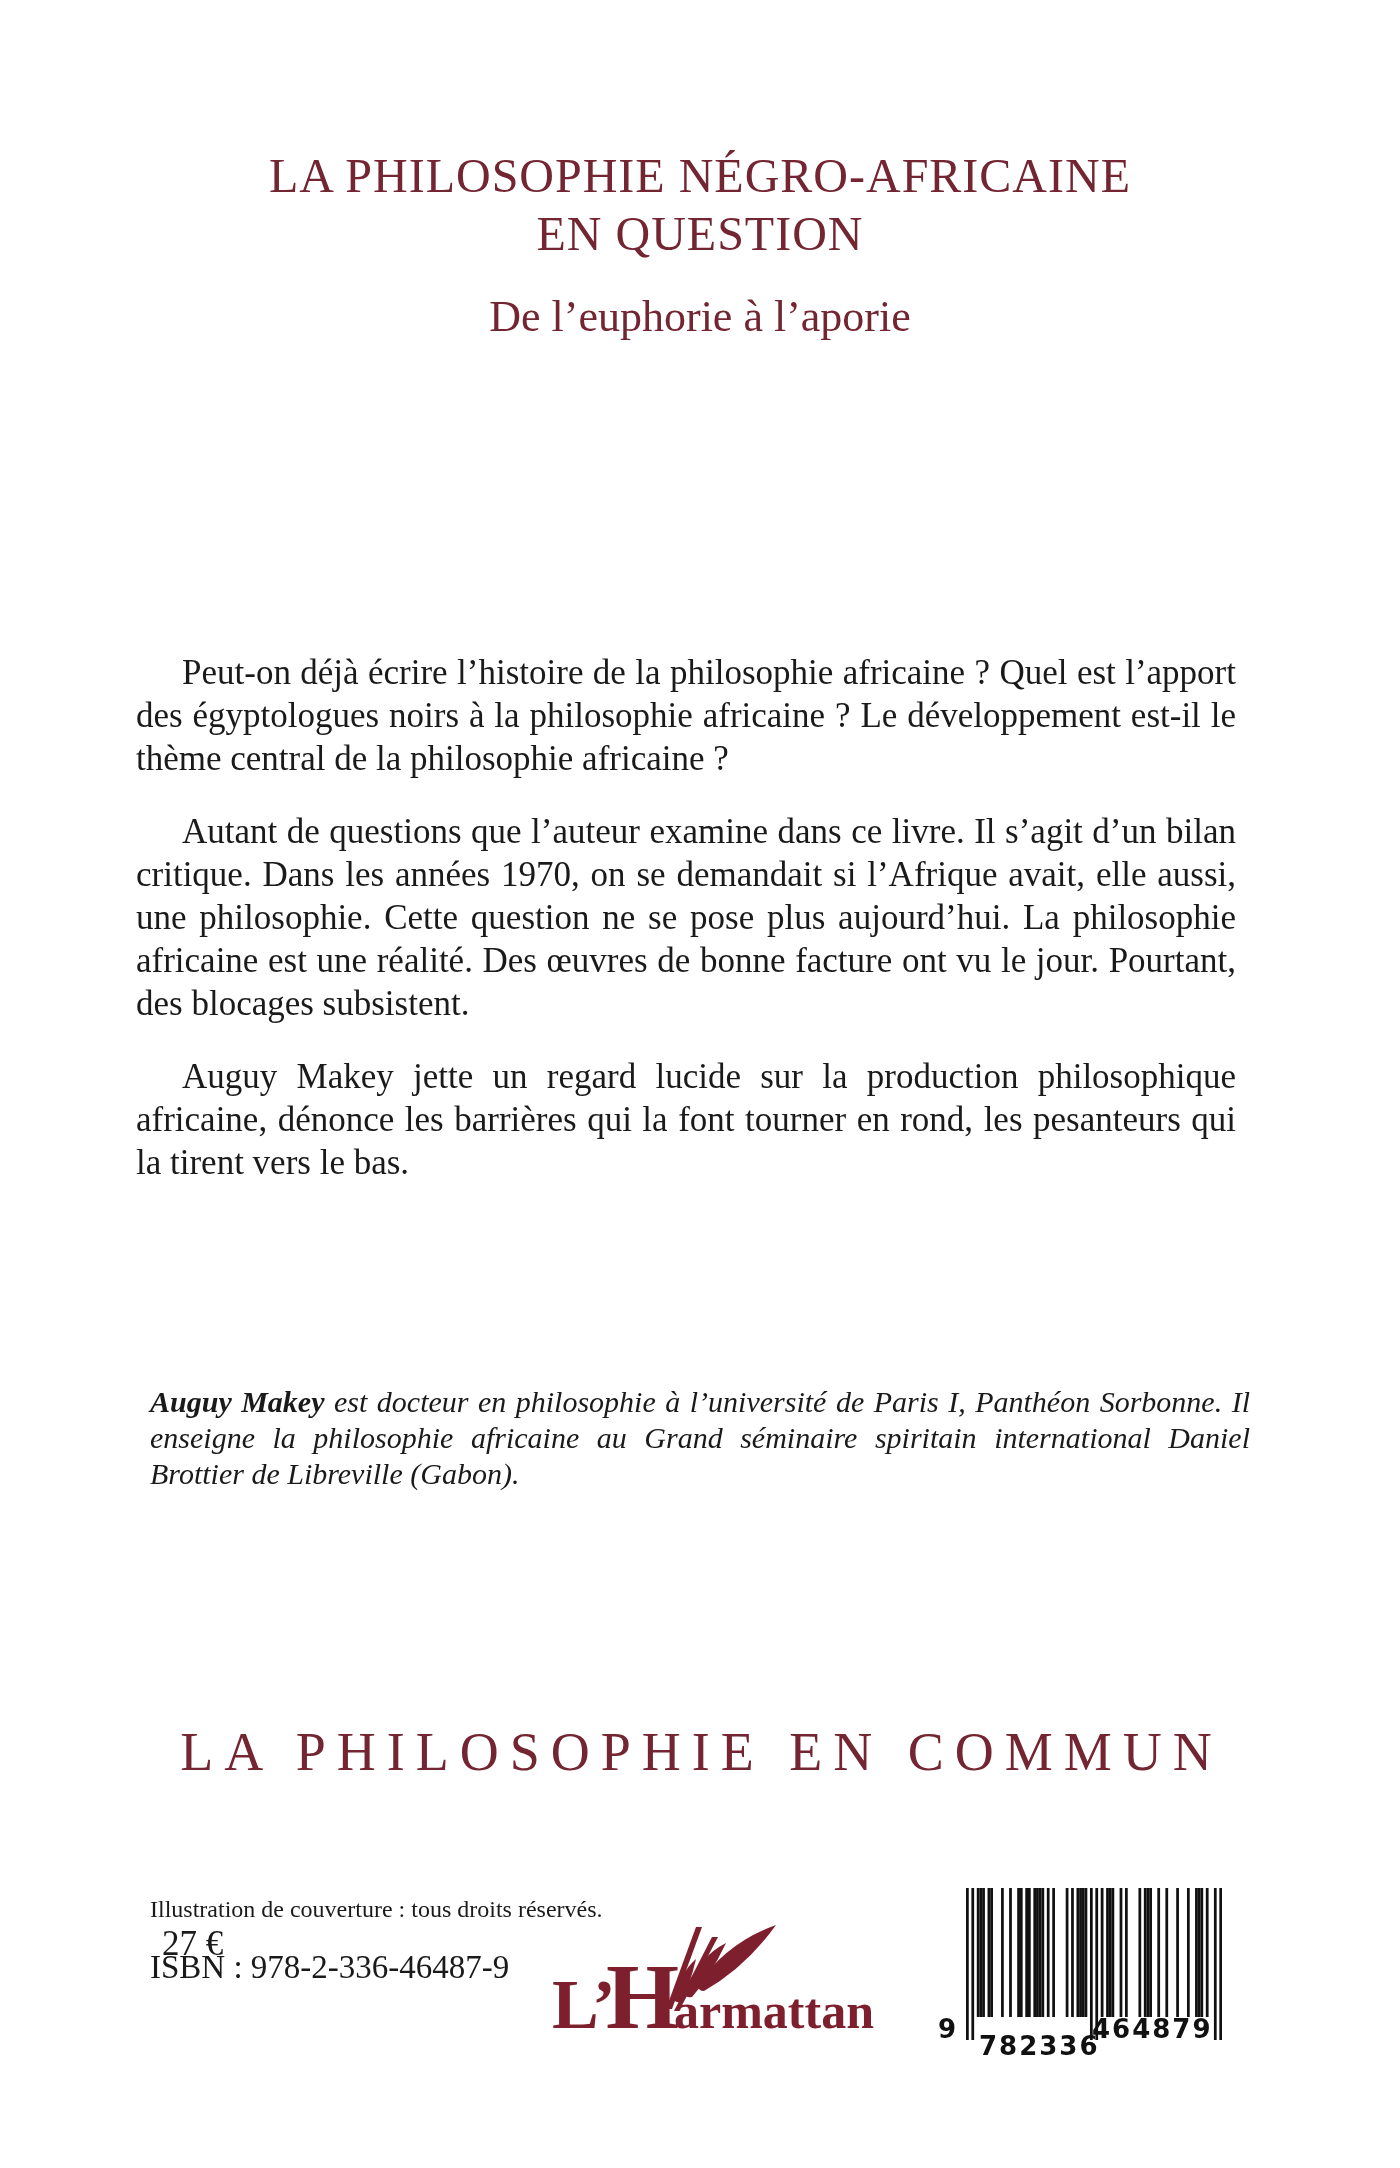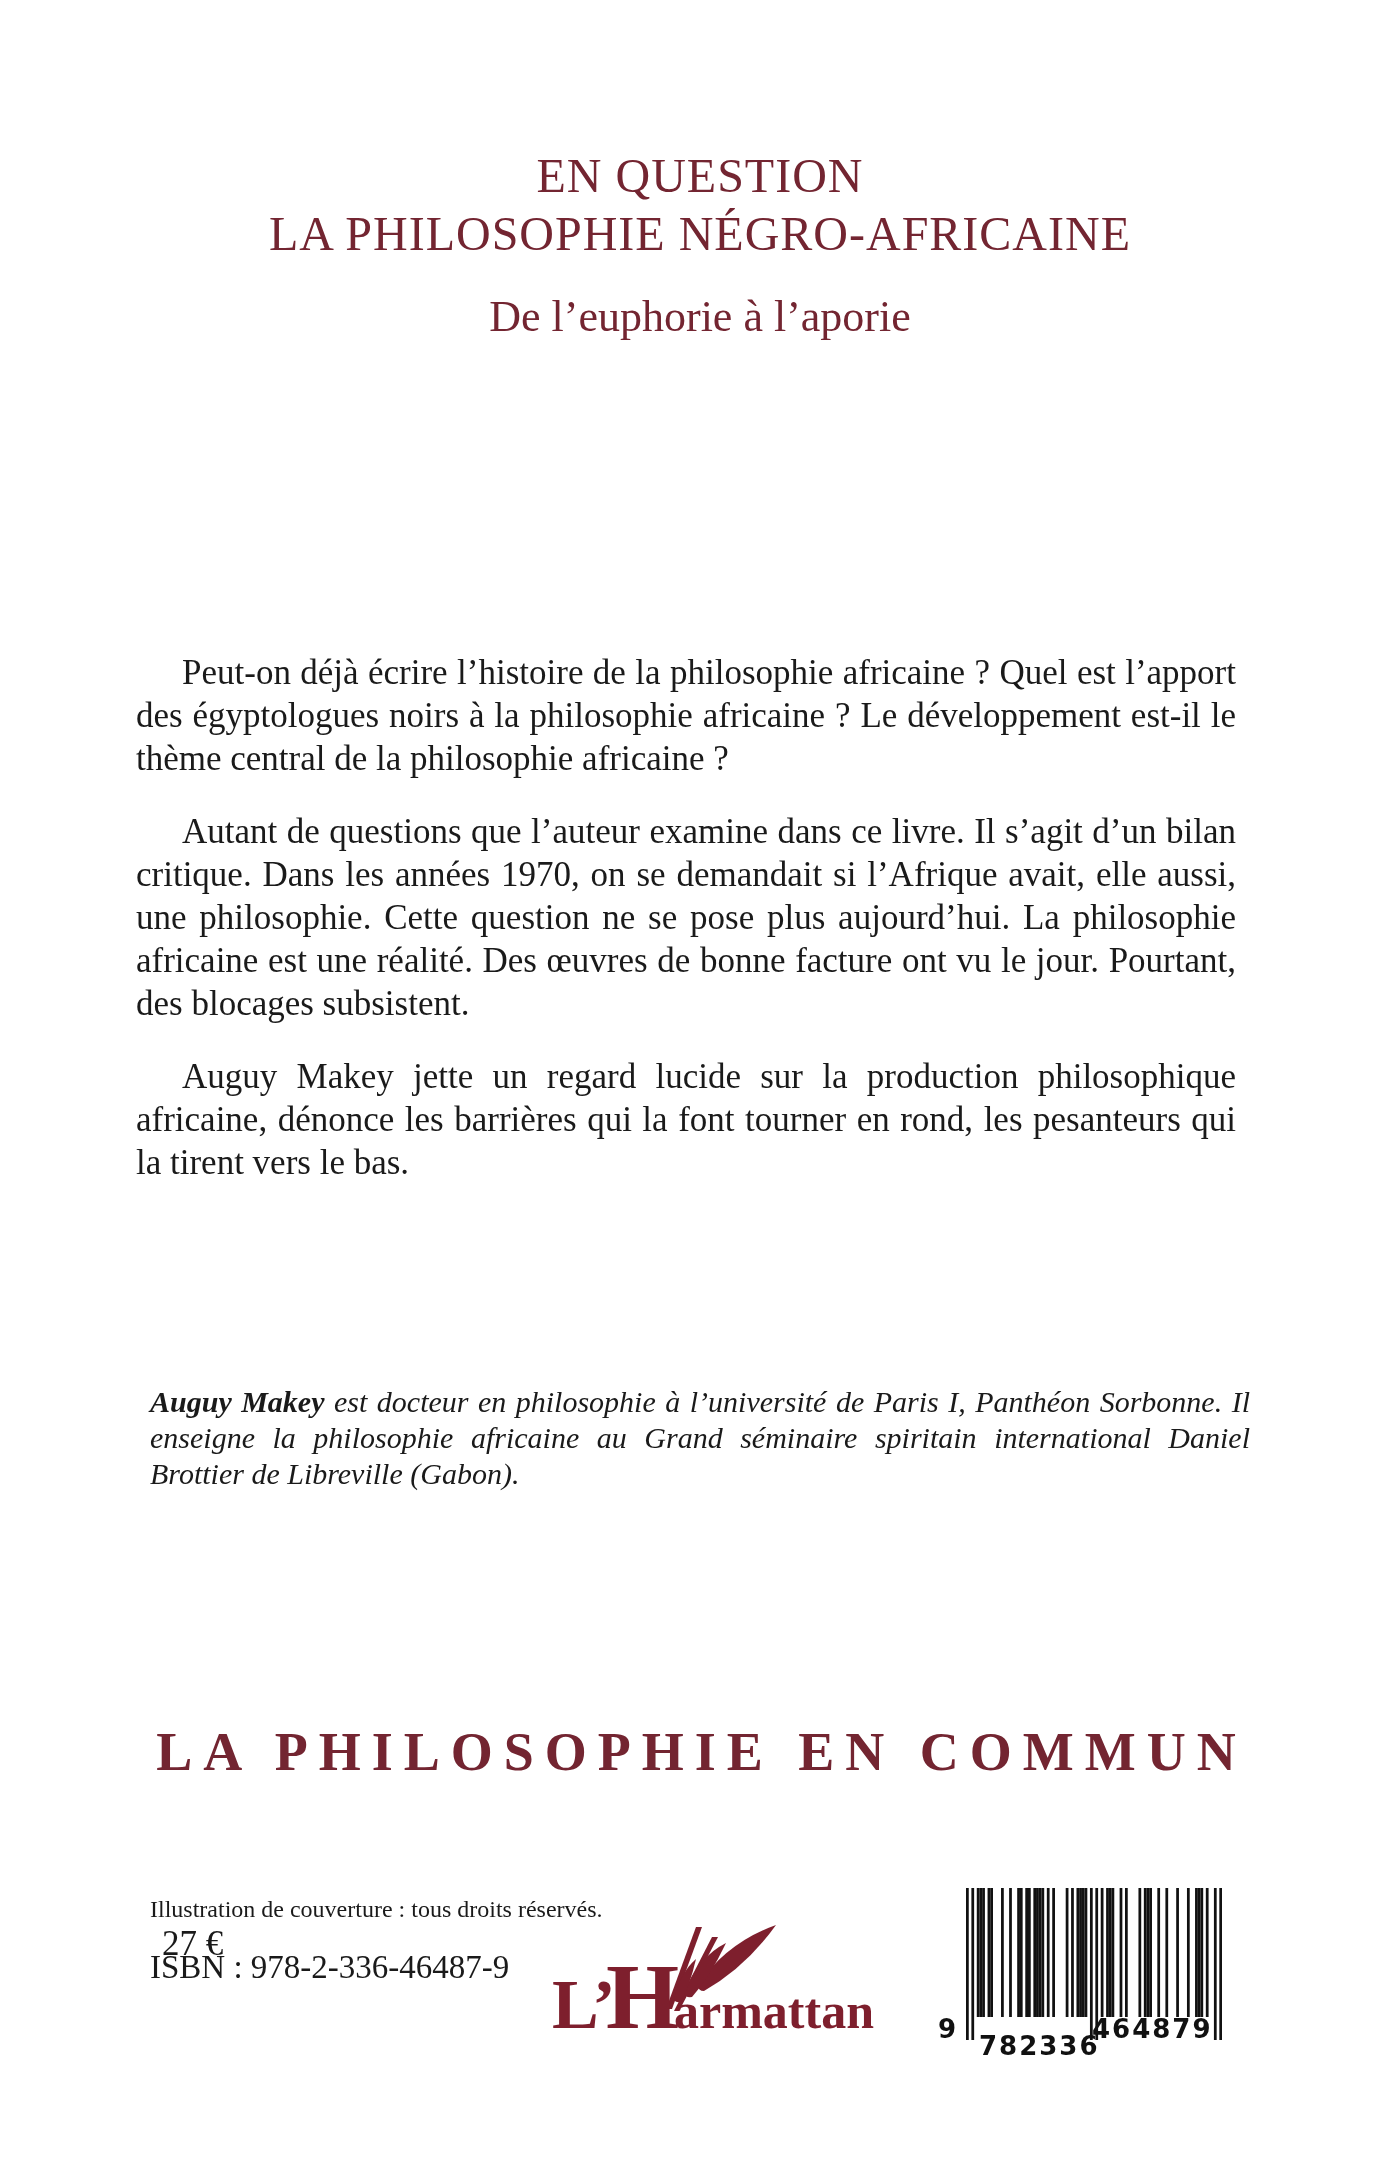--- a/index.html
+++ b/index.html
@@ -45,21 +45,21 @@
     position:absolute;left:150px;top:1384px;width:1100px;
     font-style:italic;font-size:30px;line-height:36px;
     text-align:justify;margin:0;
   }
   .bio .author{font-weight:bold;}
   
   .collection{
     position:absolute;left:0;top:1722px;width:1392px;
     text-align:center;color:var(--maroon);
     font-size:54px;line-height:60px;letter-spacing:11px;
-    padding-left:11px;box-sizing:border-box;font-weight:bold;
+    padding-left:11px;box-sizing:border-box;
   }
   
   .credit{
     position:absolute;left:150px;top:1893px;
     font-size:24px;line-height:32px;text-align:center;
   }
   .isbn{
     position:absolute;left:150px;top:1948px;
     font-size:33px;line-height:38px;
   }
@@ -88,22 +88,22 @@
   .bc-first{left:-28px;top:128px;}
   .bc-left{left:13px;top:128px;width:106px;letter-spacing:2px;margin-top:17px;}
   .bc-right{left:126px;top:128px;width:106px;letter-spacing:2px;}
 </style>
 </head>
 <body>
 
 <div class="page">
 
   <div class="title-block">
+    <div class="title-line">LA PHILOSOPHIE NÉGRO-AFRICAINE</div>
     <div class="title-line">EN QUESTION</div>
-    <div class="title-line">LA PHILOSOPHIE NÉGRO-AFRICAINE</div>
     <div class="subtitle">De l’euphorie à l’aporie</div>
   </div>
 
   <div class="body-text">
     <p>Peut-on déjà écrire l’histoire de la philosophie africaine ? Quel est l’apport des égyptologues noirs à la philosophie africaine ? Le développement est-il le thème central de la philosophie africaine ?</p>
     <p>Autant de questions que l’auteur examine dans ce livre. Il s’agit d’un bilan critique. Dans les années 1970, on se demandait si l’Afrique avait, elle aussi, une philosophie. Cette question ne se pose plus aujourd’hui. La philosophie africaine est une réalité. Des œuvres de bonne facture ont vu le jour. Pourtant, des blocages subsistent.</p>
     <p>Auguy Makey jette un regard lucide sur la production philosophique africaine, dénonce les barrières qui la font tourner en rond, les pesanteurs qui la tirent vers le bas.</p>
   </div>
 
   <p class="bio"><span class="author">Auguy Makey</span><span> est docteur en philosophie à l’université de Paris I, Panthéon Sorbonne. Il enseigne la philosophie africaine au Grand séminaire spiritain international Daniel Brottier de Libreville (Gabon).</span></p>

